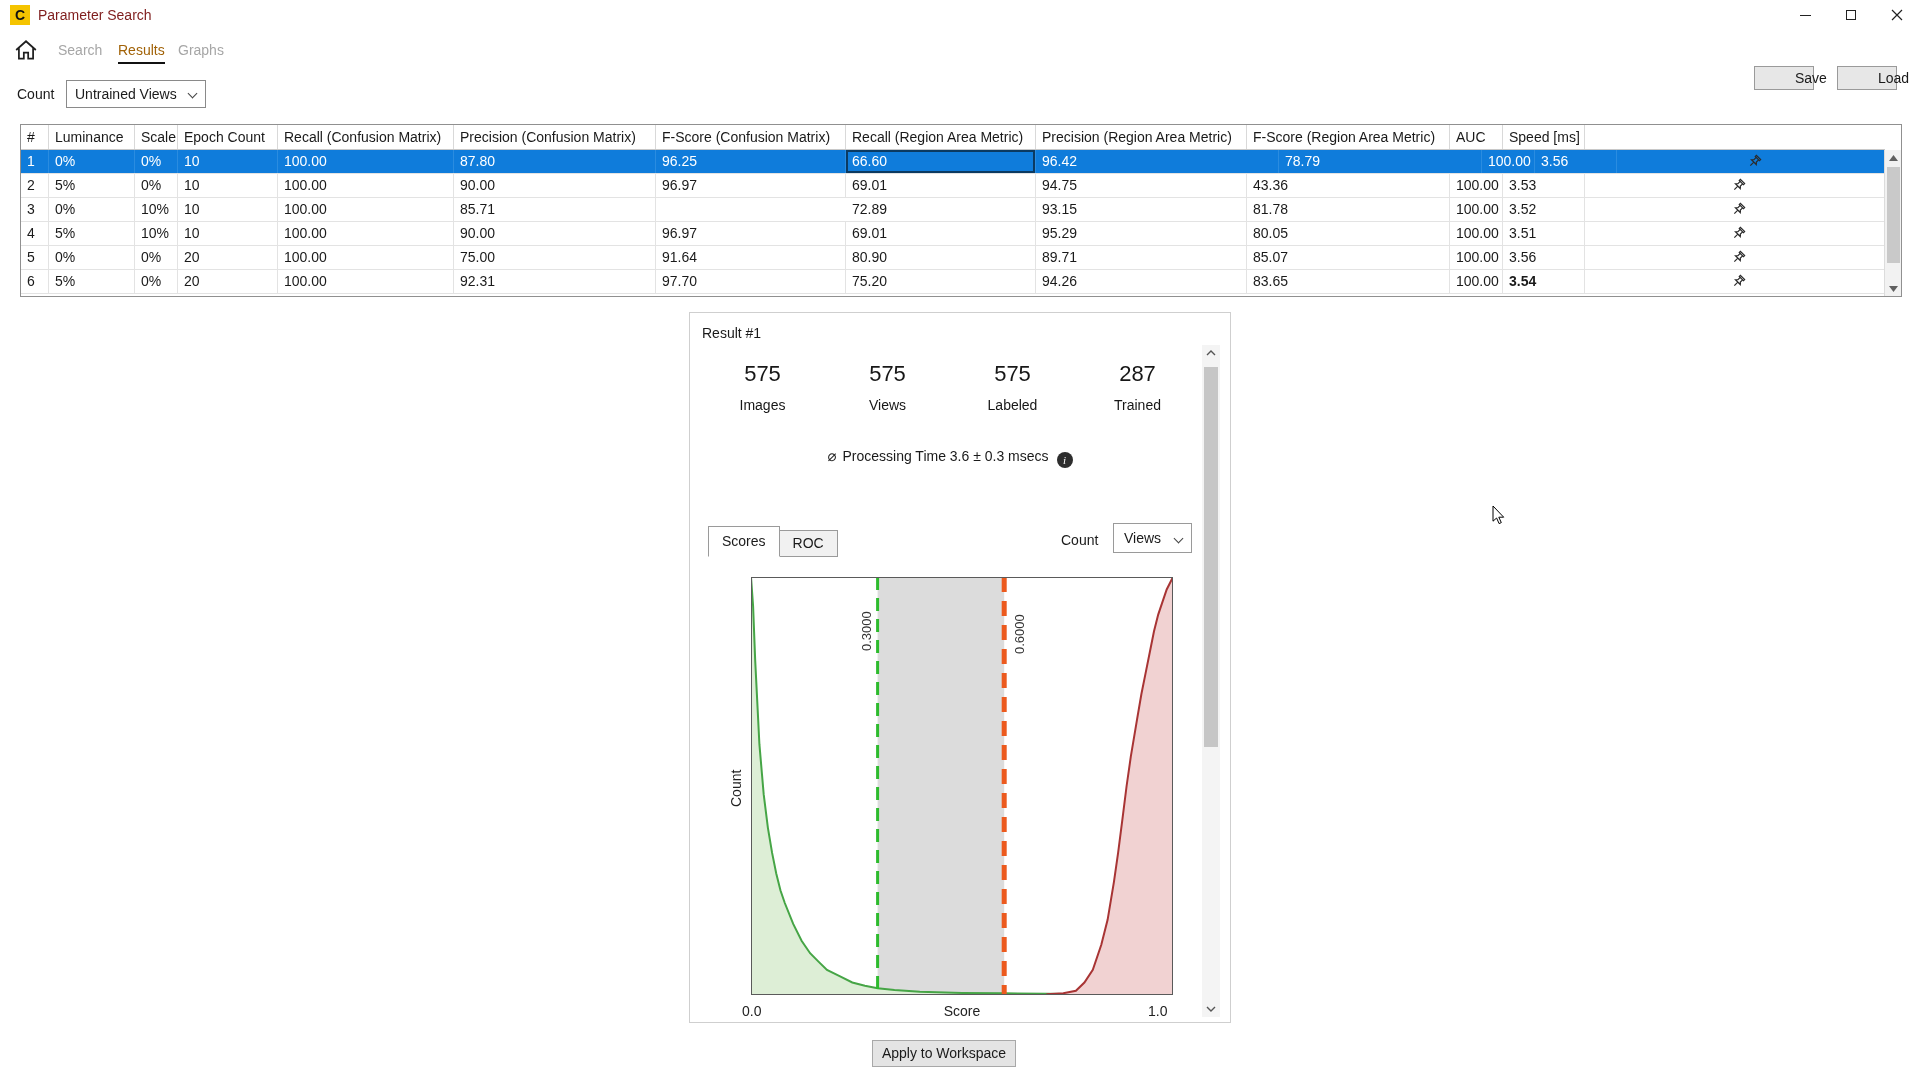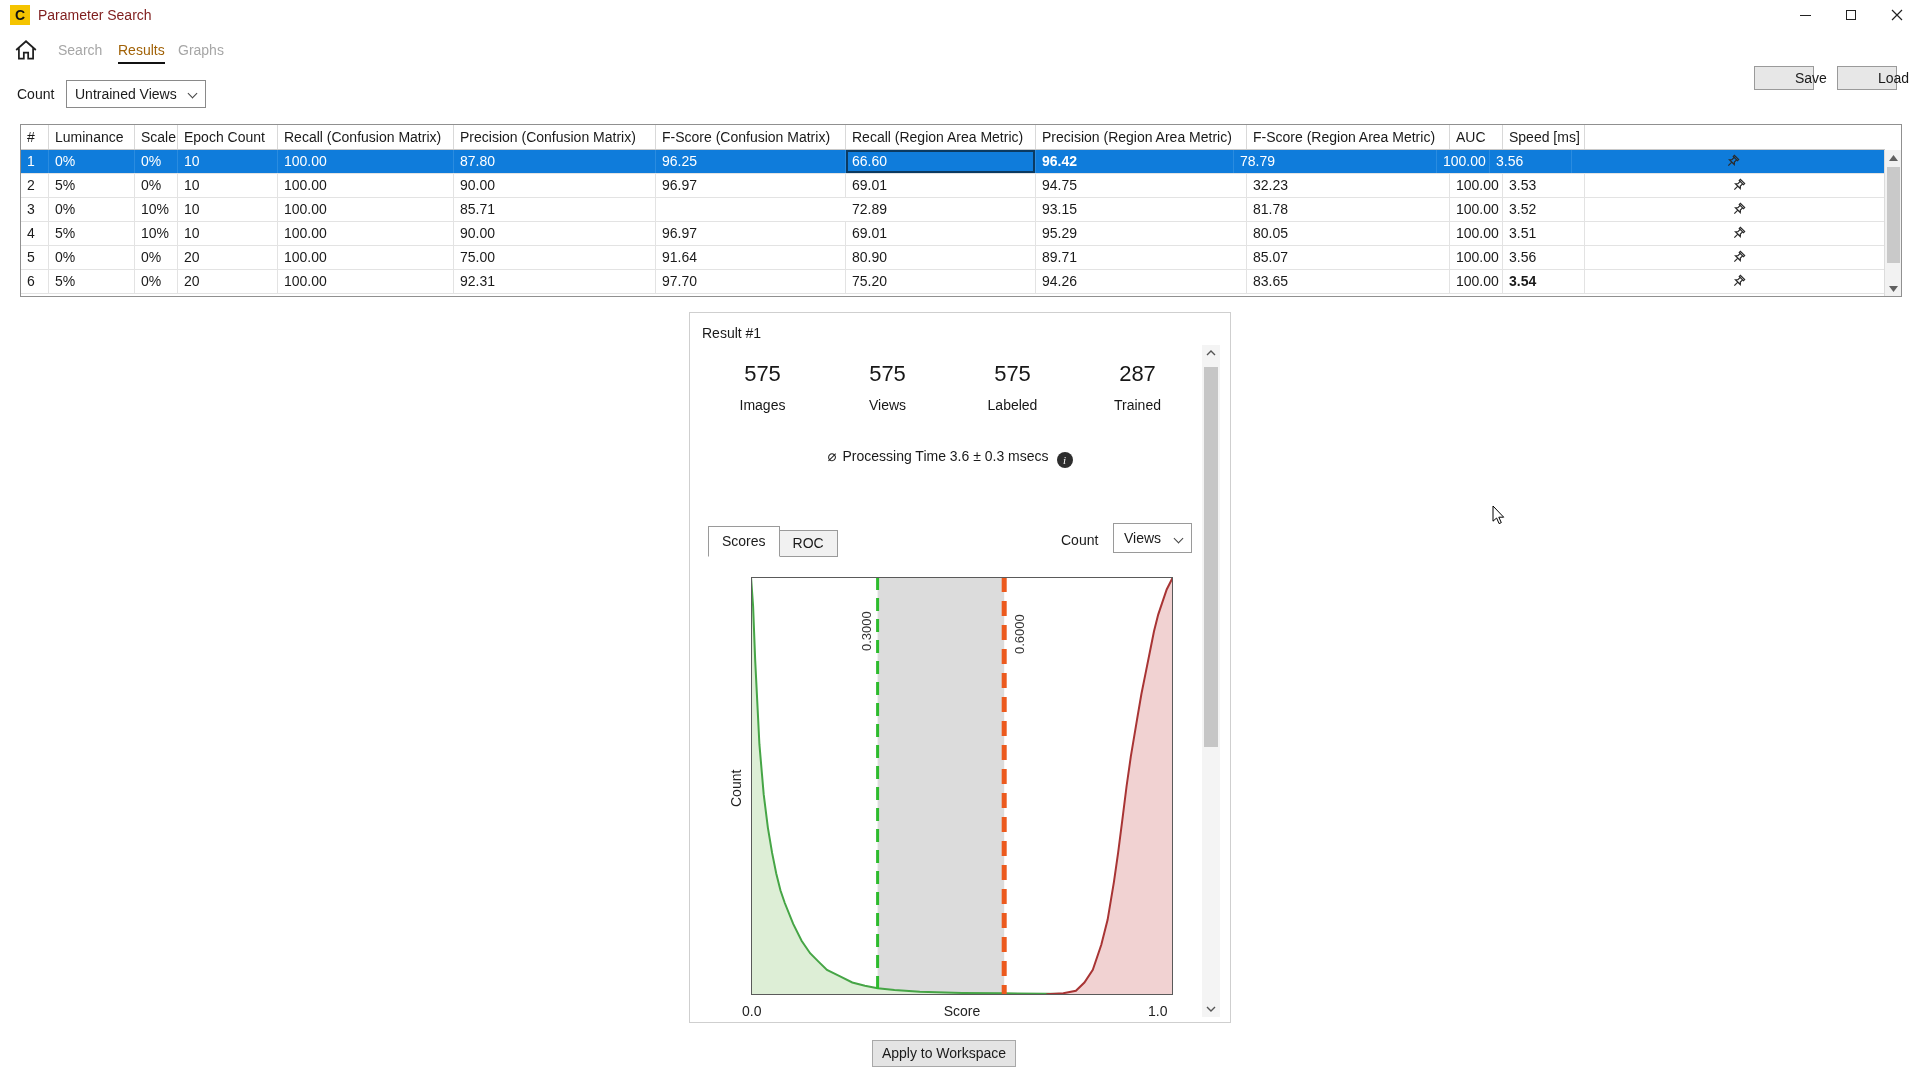--- a/index.html
+++ b/index.html
@@ -135,21 +135,21 @@
   <div id="tbody">
       <div class="tr selected">
         <div class="td" style="width: 28px;">1</div>
         <div class="td" style="width: 86px;">0%</div>
         <div class="td" style="width: 43px;">0%</div>
         <div class="td" style="width: 100px;">10</div>
         <div class="td" style="width: 176px;">100.00</div>
         <div class="td" style="width: 202px;">87.80</div>
         <div class="td" style="width: 190px;">96.25</div>
         <div class="td focused" style="width: 190px;">66.60</div>
-        <div class="td" style="width: 198px; font-weight: bold;">96.42</div>
+        <div class="td" style="width: 243px;">96.42</div>
         <div class="td" style="width: 203px;">78.79</div>
         <div class="td" style="width: 53px;">100.00</div>
         <div class="td" style="width: 82px;">3.56</div>
         <div class="td pin-col">
           <svg width="16" height="16" viewBox="0 0 16 16">
             <g transform="rotate(45 8 8)" fill="none" stroke="#2b2b2b" stroke-width="1.2">
               <rect x="5" y="1.6" width="6" height="1.6"></rect>
               <path d="M6.3 3.2 L6.3 6.4 L4.6 8.2 L11.4 8.2 L9.7 6.4 L9.7 3.2"></path>
               <line x1="8" y1="8.2" x2="8" y2="13.2"></line>
             </g>
@@ -159,21 +159,21 @@
       <div class="tr">
         <div class="td" style="width: 28px;">2</div>
         <div class="td" style="width: 86px;">5%</div>
         <div class="td" style="width: 43px;">0%</div>
         <div class="td" style="width: 100px;">10</div>
         <div class="td" style="width: 176px;">100.00</div>
         <div class="td" style="width: 202px;">90.00</div>
         <div class="td" style="width: 190px;">96.97</div>
         <div class="td" style="width: 190px;">69.01</div>
         <div class="td" style="width: 211px;">94.75</div>
-        <div class="td" style="width: 203px;">32.23</div>
+        <div class="td" style="width: 203px;">43.36</div>
         <div class="td" style="width: 53px;">100.00</div>
         <div class="td" style="width: 82px;">3.53</div>
         <div class="td pin-col">
           <svg width="16" height="16" viewBox="0 0 16 16">
             <g transform="rotate(45 8 8)" fill="none" stroke="#2b2b2b" stroke-width="1.2">
               <rect x="5" y="1.6" width="6" height="1.6"></rect>
               <path d="M6.3 3.2 L6.3 6.4 L4.6 8.2 L11.4 8.2 L9.7 6.4 L9.7 3.2"></path>
               <line x1="8" y1="8.2" x2="8" y2="13.2"></line>
             </g>
           </svg>

